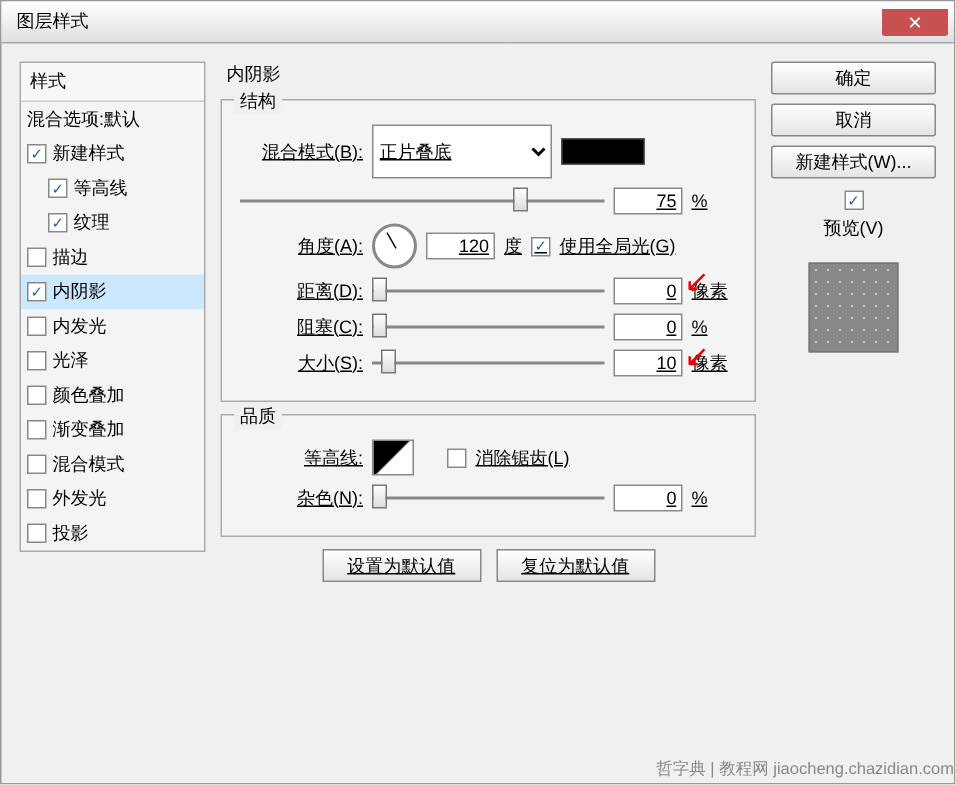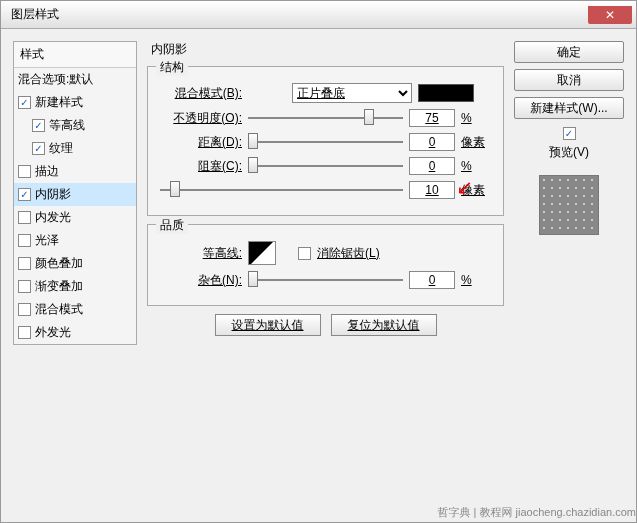--- a/index.html
+++ b/index.html
@@ -19,23 +19,23 @@
 .cb.checked::after { content: "✓"; }
 .middle { flex: 1; }
 .group { border: 1px solid #aaa; padding: 10px 12px; margin-bottom: 8px; background: #f4f4f4; position: relative; }
 .group-title { position: absolute; top: -8px; left: 8px; background: #f0f0f0; padding: 0 4px; }
 .section-head { margin-bottom: 8px; padding-left: 4px; }
 .row { display: flex; align-items: center; margin: 6px 0; gap: 6px; text-decoration: underline; }
 .lbl { width: 82px; text-align: right; }
 .slider { flex: 1; height: 18px; position: relative; display: flex; align-items: center; }
 .slider-track { height: 2px; background: #888; width: 100%; position: relative; }
 .slider-thumb { width: 10px; height: 16px; background: linear-gradient(#fff,#ddd); border: 1px solid #777; position: absolute; top: -8px; }
-.num { width: 46px; height: 18px; border: 1px solid #888; background: #fff; padding: 1px 3px; text-align: center; }
+.num { width: 46px; height: 18px; border: 1px solid #888; background: #fff; padding: 1px 3px; text-align: right; }
 .unit { width: 30px; }
-select { height: 20px; border: 1px solid #888; background: #fff; margin-left: 44px; }
+select { height: 36px; border: 1px solid #888; background: #fff; }
 .color-sw { width: 56px; height: 18px; background: #000; border: 1px solid #555; }
 .angle-dial { width: 30px; height: 30px; border: 2px solid #888; border-radius: 50%; position: relative; background: #fff; }
 .angle-dial::after { content: ""; position: absolute; width: 12px; height: 1px; background: #000; top: 14px; left: 14px; transform-origin: left; transform: rotate(-120deg); }
 .contour-sw { width: 28px; height: 24px; border: 1px solid #888; background: linear-gradient(135deg,#000 0%,#000 48%,#fff 52%,#fff 100%); display: inline-block; }
 .btn { height: 22px; padding: 0 16px; border: 1px solid #888; background: linear-gradient(#fff,#e4e4e4); cursor: pointer; display: inline-flex; align-items: center; }
 .right-panel { width: 110px; display: flex; flex-direction: column; gap: 6px; align-items: stretch; }
 .rbtn { height: 22px; border: 1px solid #888; background: linear-gradient(#fff,#e4e4e4); cursor: pointer; text-align: center; line-height: 20px; border-radius: 2px; }
 .preview-box { width: 60px; height: 60px; border: 1px solid #777; background: #888; margin: 6px auto; background-image: radial-gradient(#ccc 1px, transparent 1px); background-size: 8px 8px; }
 .arrow { position: absolute; color: #e00; font-size: 20px; pointer-events: none; }
 .watermark { position: absolute; right: 0; bottom: 2px; font-size: 11px; color: #888; }
@@ -96,48 +96,59 @@
             <span>渐变叠加</span>
           </div>
         <div class="style-item">
             <span class="cb"></span>
             <span>混合模式</span>
           </div>
         <div class="style-item">
             <span class="cb"></span>
             <span>外发光</span>
           </div>
+        <div class="style-item">
+            <span class="cb"></span>
+            <span>投影</span>
+          </div>
       </div>
     </div>
 
     <div class="middle">
       <div class="section-head">内阴影</div>
 
       <div class="group" style="position:relative;">
         <div class="group-title">结构</div>
 
         <div class="row">
           <span class="lbl">混合模式(B):</span>
           <select style="width:120px;">
             <option>正片叠底</option>
           </select>
           <span class="color-sw"></span>
         </div>
 
         <div class="row">
-          <span class="lbl">不透明度(O):</span>
           <div class="slider">
               <div class="slider-track">
                 <div class="slider-thumb" style="left:75%;"></div>
               </div>
             </div>
           <input class="num" value="75" style="">
           <span class="unit">%</span>
         </div>
 
+        <div class="row">
+          <span class="lbl">角度(A):</span>
+          <div class="angle-dial"></div>
+          <input class="num" value="120" style="">
+          <span>度</span>
+          <span class="cb checked"></span>
+          <span>使用全局光(G)</span>
+        </div>
 
         <div class="row">
           <span class="lbl">距离(D):</span>
           <div class="slider">
               <div class="slider-track">
                 <div class="slider-thumb" style="left:0%;"></div>
               </div>
             </div>
           <input class="num" value="0" style="">
           <span class="unit">像素</span>
@@ -148,20 +159,21 @@
           <div class="slider">
               <div class="slider-track">
                 <div class="slider-thumb" style="left:0%;"></div>
               </div>
             </div>
           <input class="num" value="0" style="">
           <span class="unit">%</span>
         </div>
 
         <div class="row">
+          <span class="lbl">大小(S):</span>
           <div class="slider">
               <div class="slider-track">
                 <div class="slider-thumb" style="left:4%;"></div>
               </div>
             </div>
           <input class="num" value="10" style="">
           <span class="unit">像素</span>
         </div>
 
         <span class="arrow" style="top:108px; right:30px;">↙</span>

